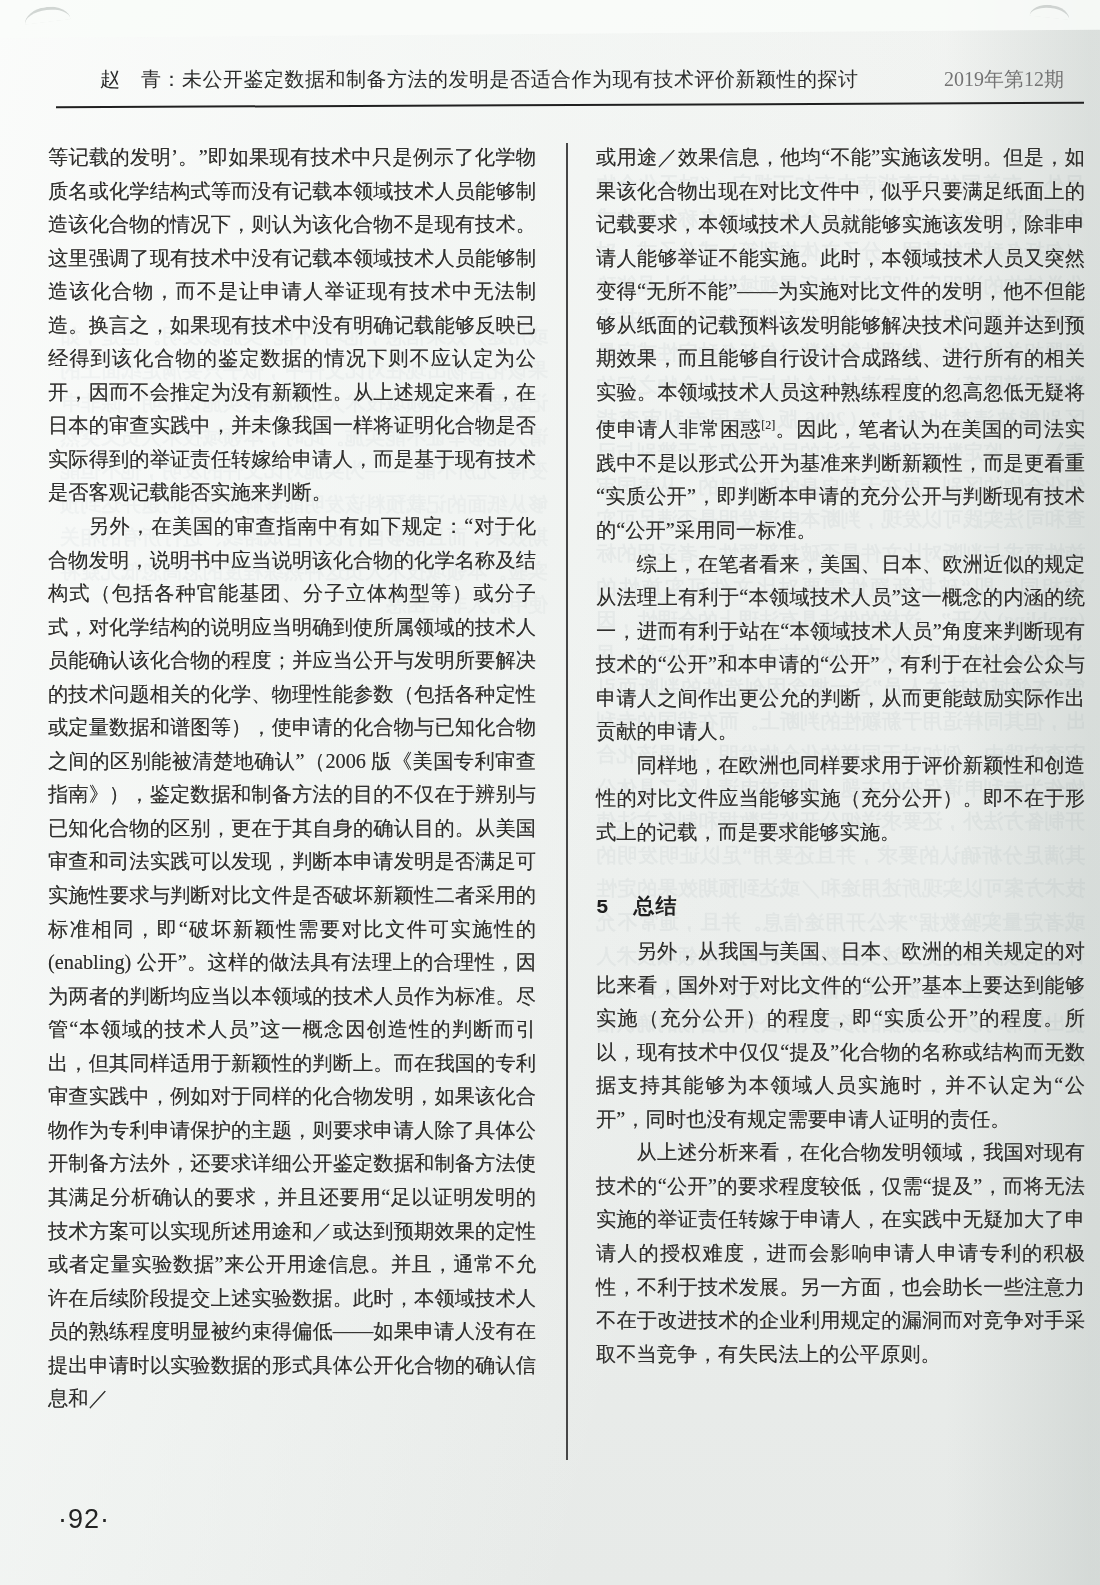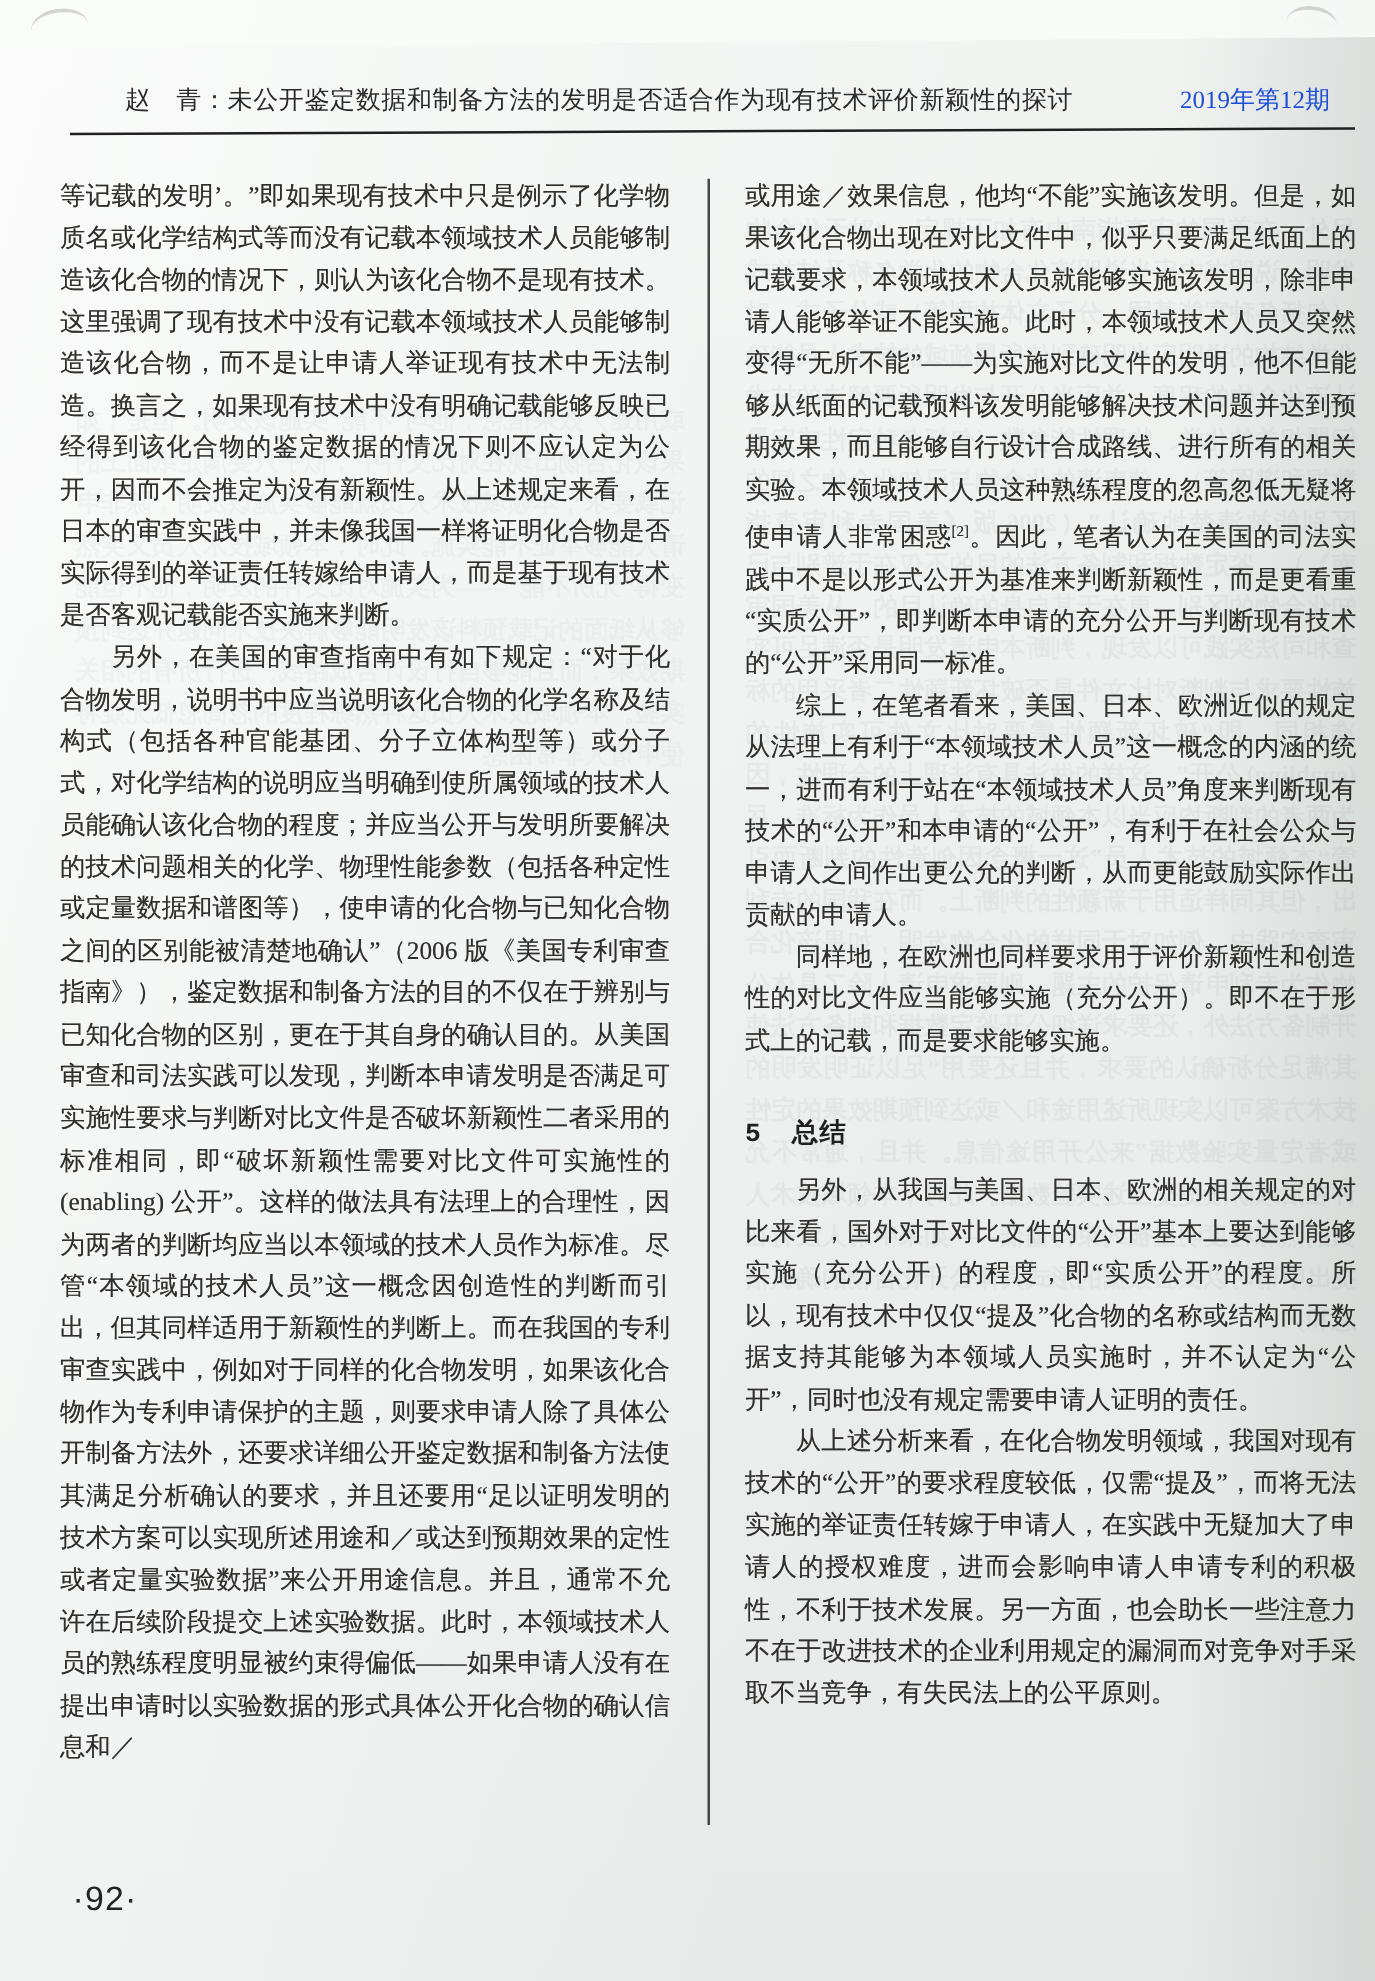--- a/index.html
+++ b/index.html
@@ -21,21 +21,21 @@
   }
   .corner-mark{position:absolute;border-top:3px solid rgba(125,135,130,.32);}
   .corner-mark.left{top:7px;left:24px;width:46px;height:12px;border-radius:50%/100% 100% 0 0;transform:rotate(-7deg);}
   .corner-mark.right{top:5px;right:30px;width:40px;height:10px;border-radius:50%/100% 100% 0 0;transform:rotate(6deg);}
 
   .running-title{
     position:absolute;top:66px;left:100px;font-size:20px;color:#2b2b2b;
     letter-spacing:0.5px;white-space:nowrap;
   }
   .issue-label{
-    position:absolute;top:66px;right:36px;font-size:20px;color:#1d4ed8;white-space:nowrap;
+    position:absolute;top:66px;right:36px;font-size:20px;color:#737373;white-space:nowrap;
   }
   .header-rule{
     position:absolute;top:104px;left:56px;width:1028px;height:2px;
     background:#202020;transform:rotate(-0.25deg);
   }
 
   .col-divider{
     position:absolute;top:143px;left:566px;width:2px;height:1317px;background:#474747;
   }
 

